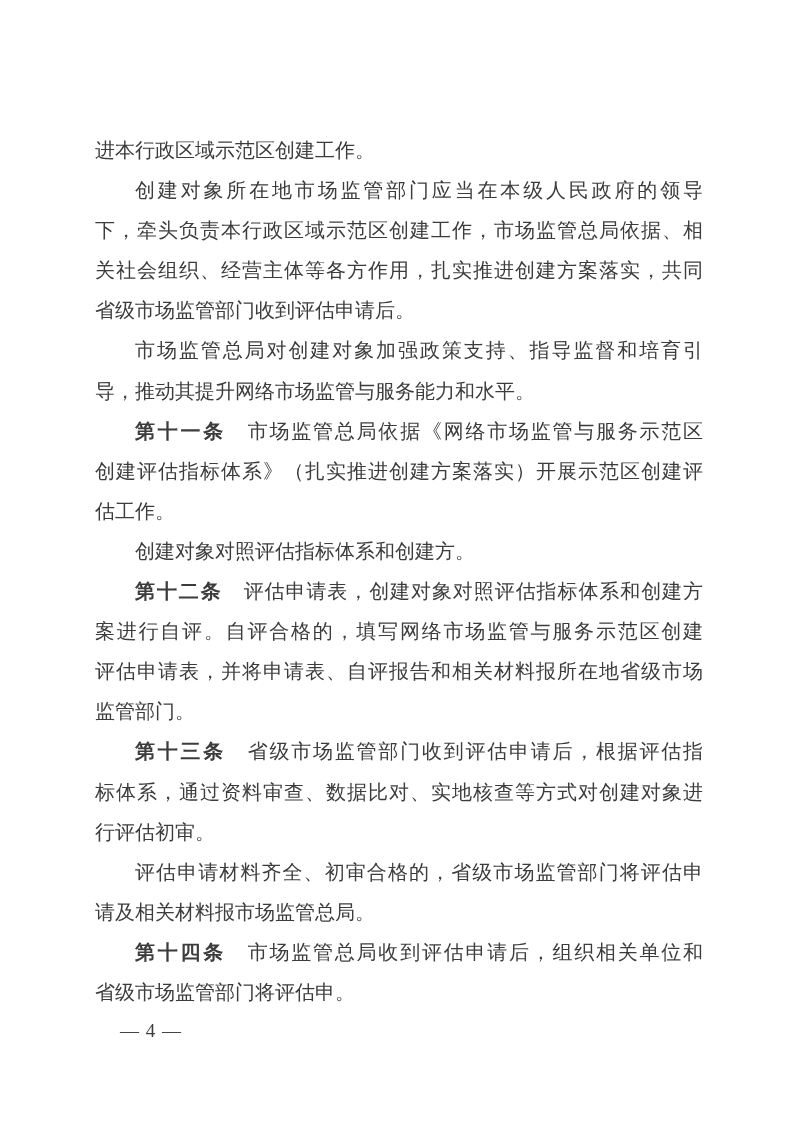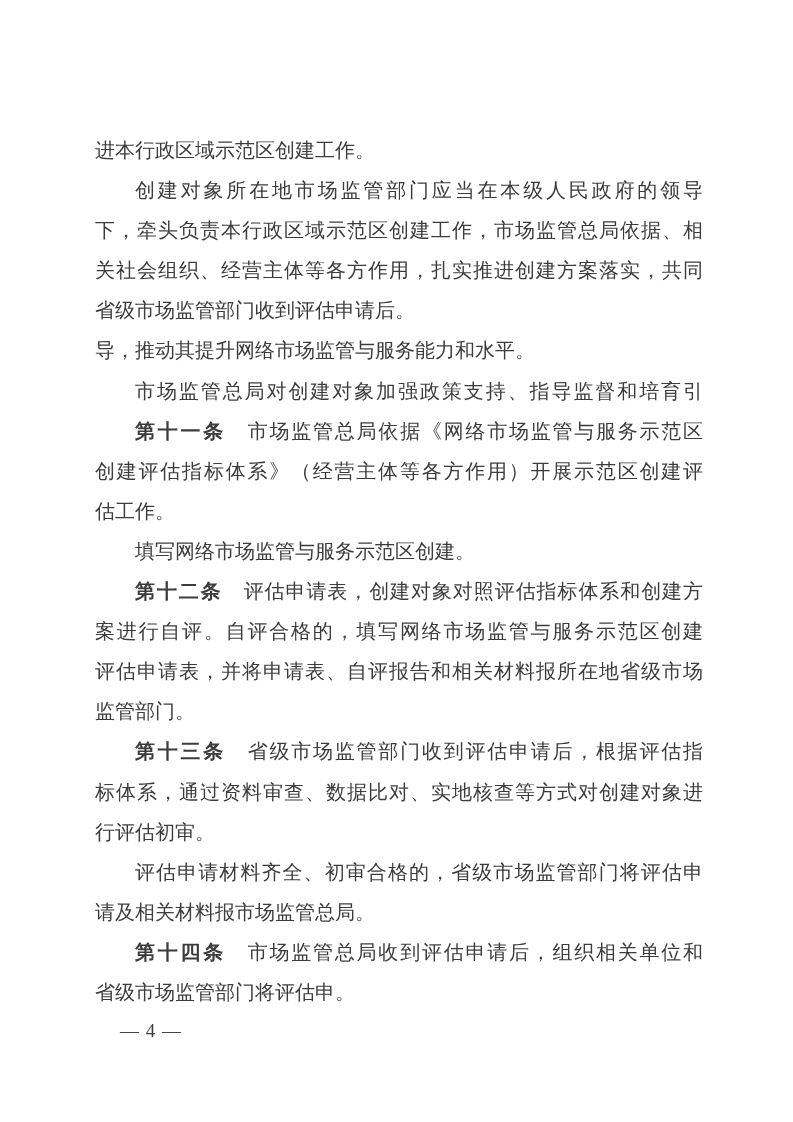--- a/index.html
+++ b/index.html
@@ -55,26 +55,26 @@
 </head>
 <body>
 
 <div class="page">
   <div class="doc-body">
       <div class="line"><span>进本行政区域示范区创建工作。</span></div>
       <div class="line ind fill"><span>创建对象所在地市场监管部门应当在本级人民政府的领导</span></div>
       <div class="line fill"><span>下，牵头负责本行政区域示范区创建工作，市场监管总局依据、相</span></div>
       <div class="line fill"><span>关社会组织、经营主体等各方作用，扎实推进创建方案落实，共同</span></div>
       <div class="line"><span>省级市场监管部门收到评估申请后。</span></div>
+      <div class="line ind fill"><span>市场监管总局对创建对象加强政策支持、指导监督和培育引</span></div>
       <div class="line"><span>导，推动其提升网络市场监管与服务能力和水平。</span></div>
-      <div class="line ind fill"><span>市场监管总局对创建对象加强政策支持、指导监督和培育引</span></div>
       <div class="line ind fill"><span class="term">第十一条</span><span>　市场监管总局依据《网络市场监管与服务示范区</span></div>
-      <div class="line fill"><span>创建评估指标体系》（经营主体等各方作用）开展示范区创建评</span></div>
+      <div class="line fill"><span>创建评估指标体系》（扎实推进创建方案落实）开展示范区创建评</span></div>
       <div class="line"><span>估工作。</span></div>
-      <div class="line ind"><span>填写网络市场监管与服务示范区创建。</span></div>
+      <div class="line ind"><span>创建对象对照评估指标体系和创建方。</span></div>
       <div class="line ind fill"><span class="term">第十二条</span><span>　评估申请表，创建对象对照评估指标体系和创建方</span></div>
       <div class="line fill"><span>案进行自评。自评合格的，填写网络市场监管与服务示范区创建</span></div>
       <div class="line fill"><span>评估申请表，并将申请表、自评报告和相关材料报所在地省级市场</span></div>
       <div class="line"><span>监管部门。</span></div>
       <div class="line ind fill"><span class="term">第十三条</span><span>　省级市场监管部门收到评估申请后，根据评估指</span></div>
       <div class="line fill"><span>标体系，通过资料审查、数据比对、实地核查等方式对创建对象进</span></div>
       <div class="line"><span>行评估初审。</span></div>
       <div class="line ind fill"><span>评估申请材料齐全、初审合格的，省级市场监管部门将评估申</span></div>
       <div class="line"><span>请及相关材料报市场监管总局。</span></div>
       <div class="line ind fill"><span class="term">第十四条</span><span>　市场监管总局收到评估申请后，组织相关单位和</span></div>

